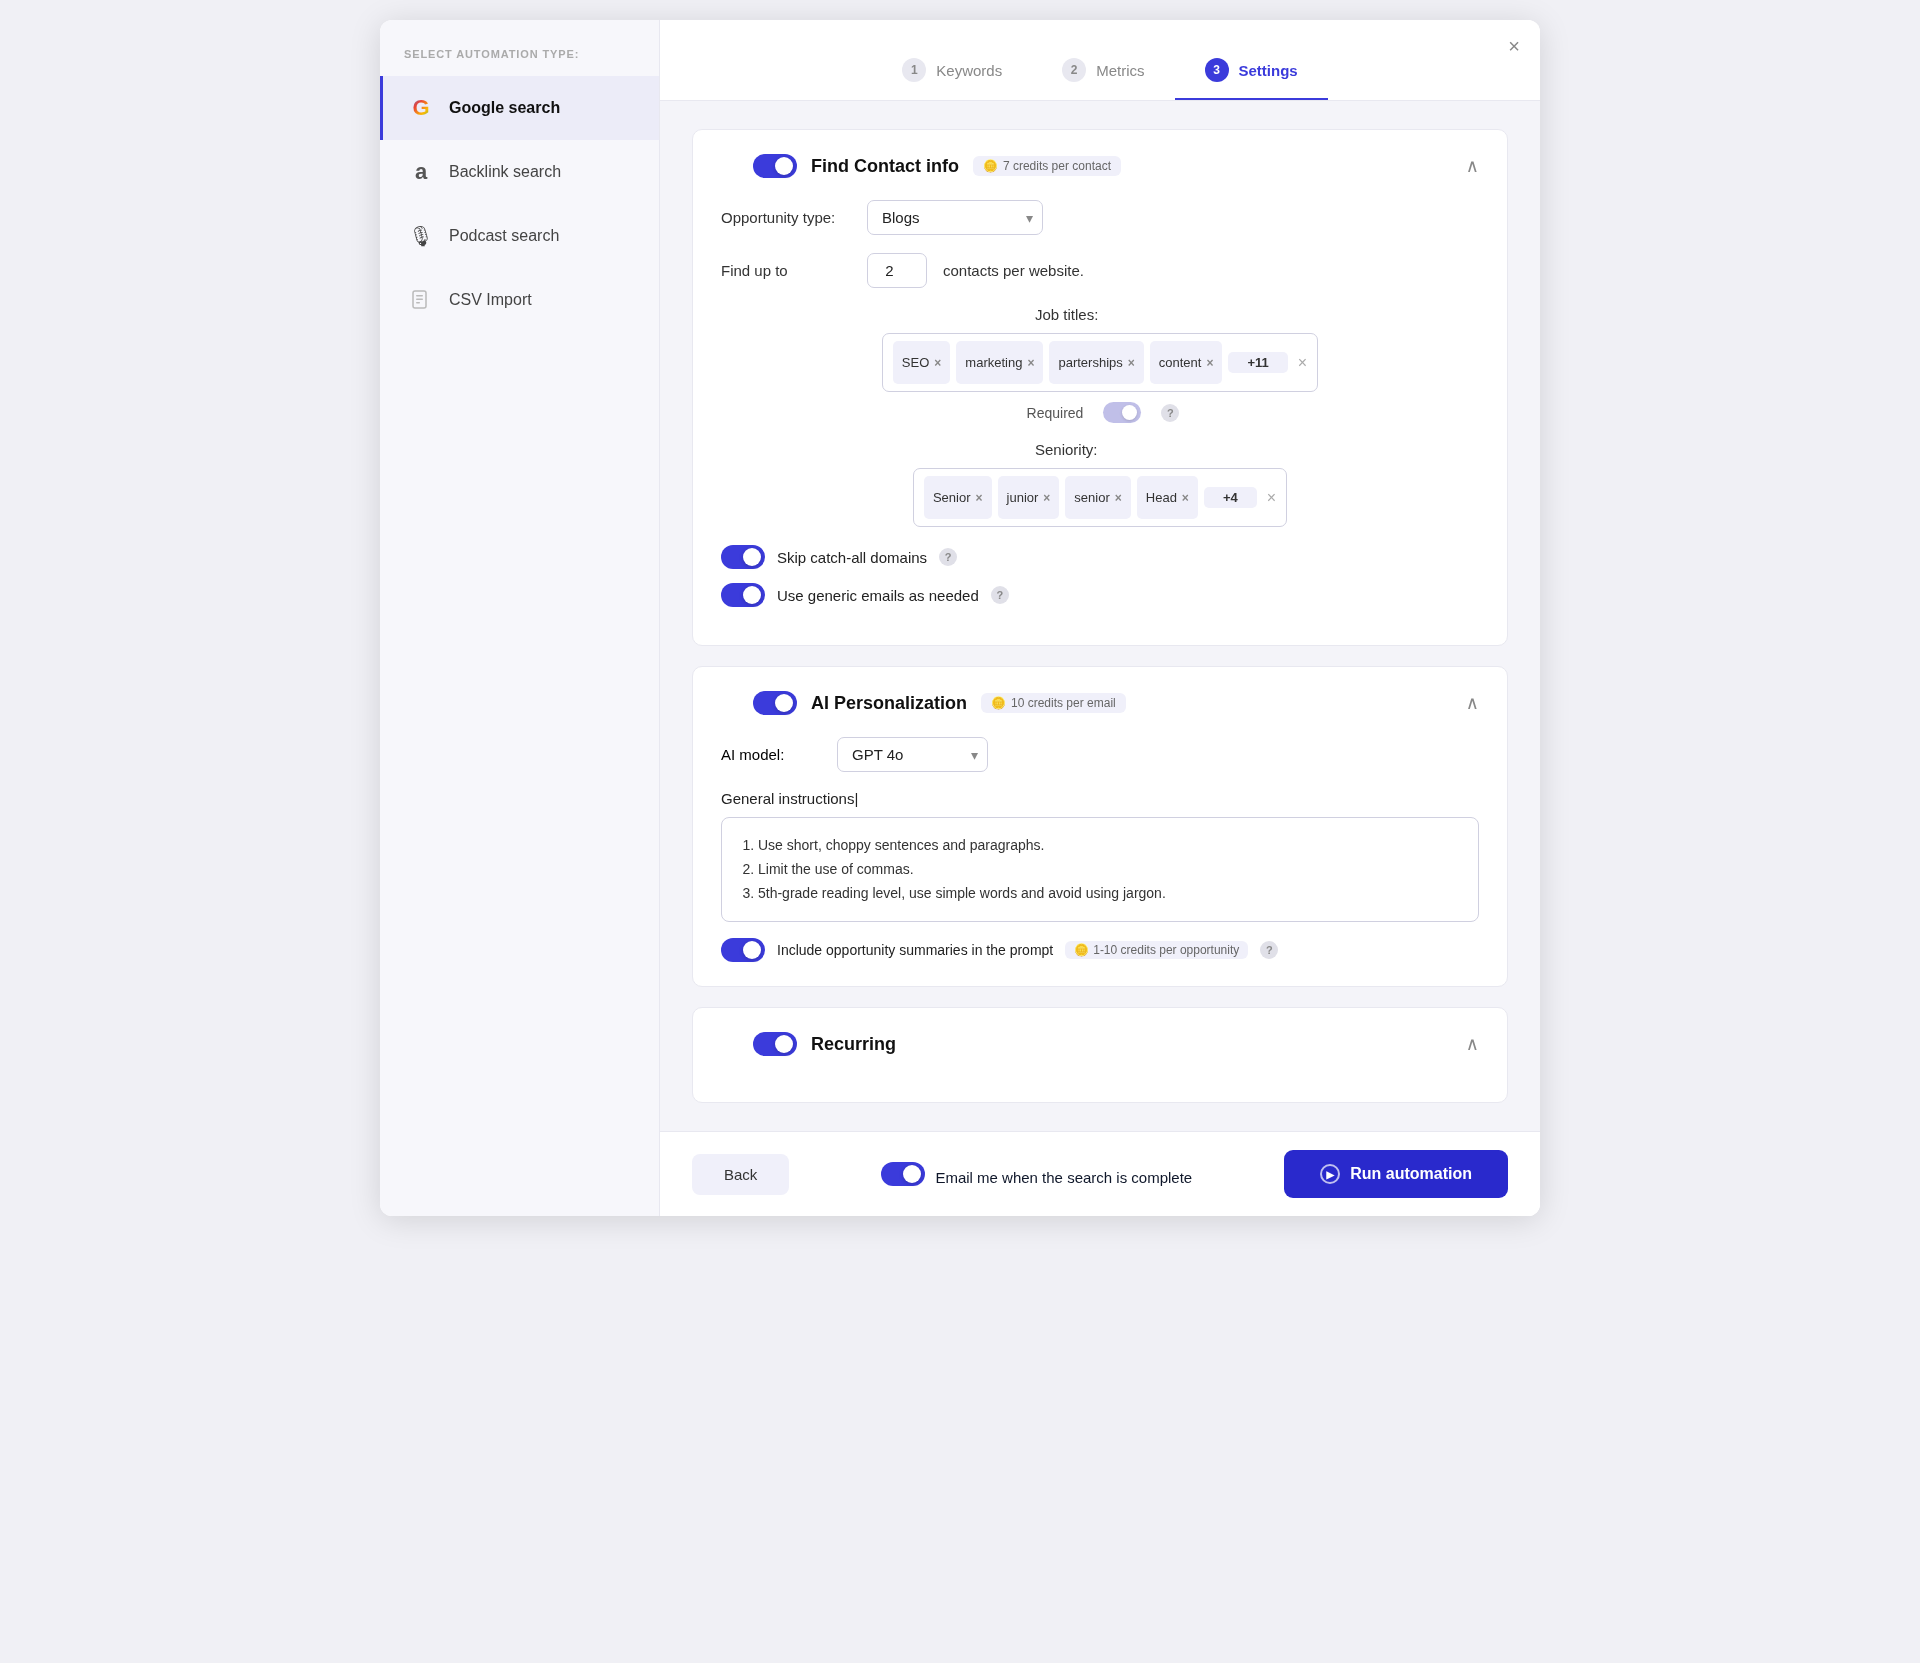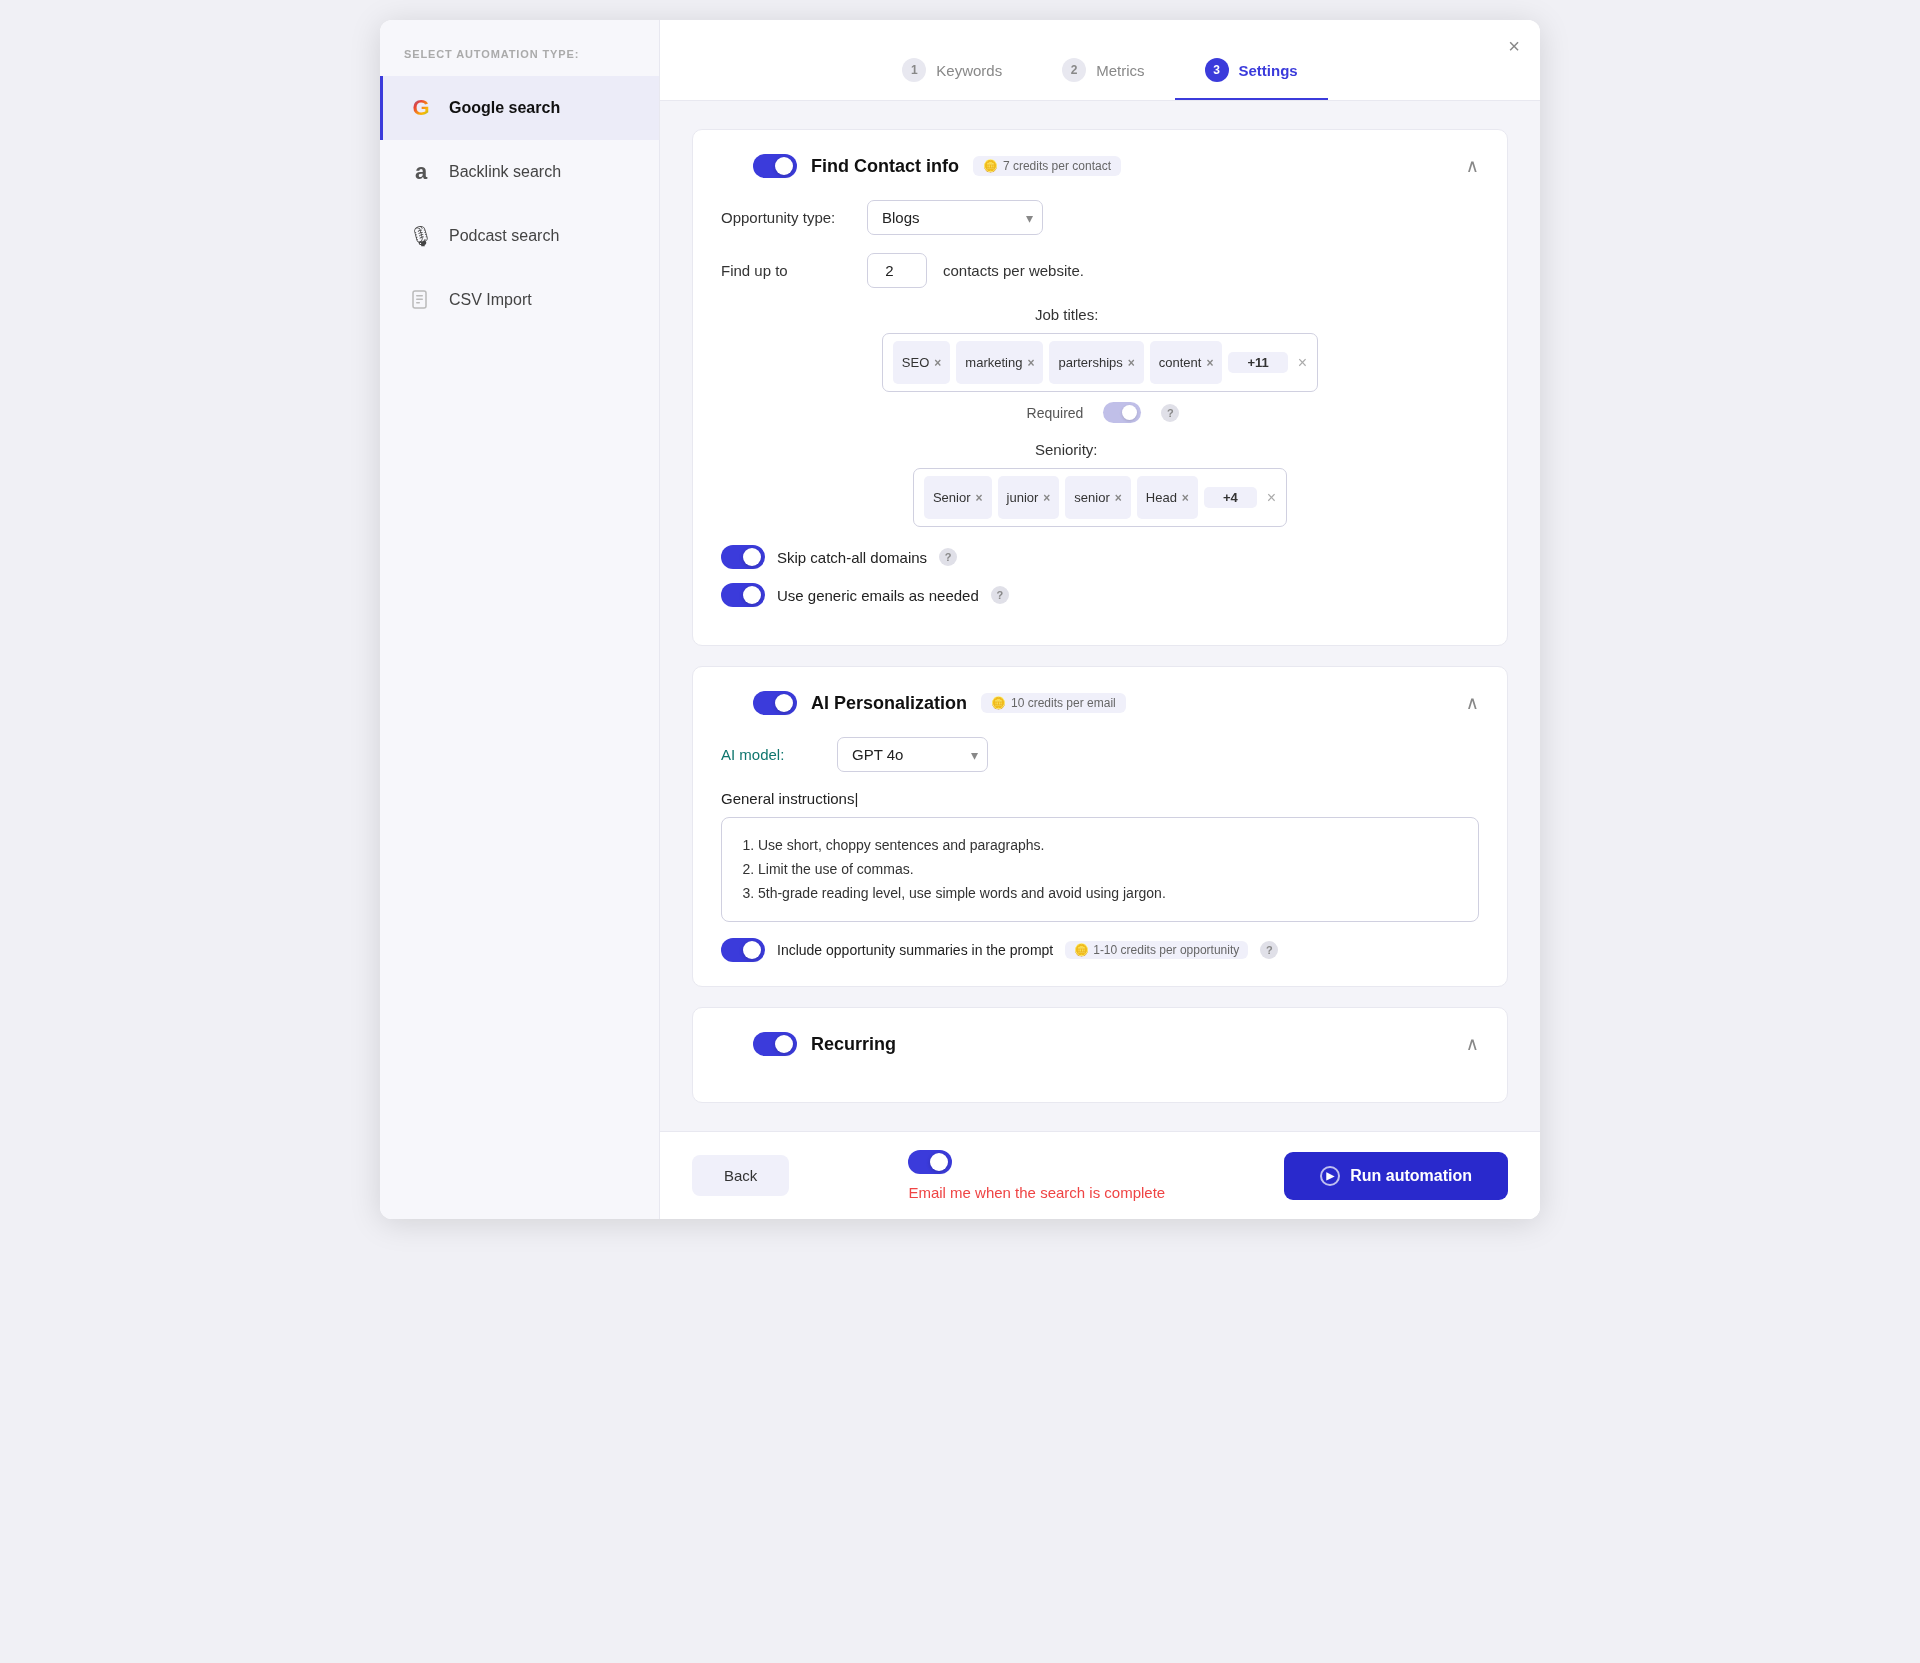--- a/index.html
+++ b/index.html
@@ -424,25 +424,24 @@
       border: none;
       border-radius: 8px;
       padding: 12px 32px;
       font-size: 15px;
       color: #333;
       cursor: pointer;
       font-weight: 500;
     }
     .email-notify {
       display: flex;
-      align-items: flex-start;
+      align-items: flex-end;
       gap: 10px;
       font-size: 15px;
-      color: #ef4444;
-      flex-direction: column;
+      color: #0f172a;
     }
     .run-btn {
       background: #2929cc;
       border: none;
       border-radius: 9px;
       padding: 14px 36px;
       font-size: 16px;
       color: #fff;
       cursor: pointer;
       font-weight: 700;
@@ -471,21 +470,21 @@
       color: #555;
     }
     .ai-model-row {
       display: flex;
       align-items: center;
       gap: 16px;
       margin-bottom: 18px;
     }
     .ai-model-label {
       font-size: 15px;
-      color: #0f766e;
+      color: #000000;
       width: 100px;
       flex-shrink: 0;
     }
   </style>
 </head>
 <body>
 
 <div class="app-container">
 
   <div class="sidebar">

